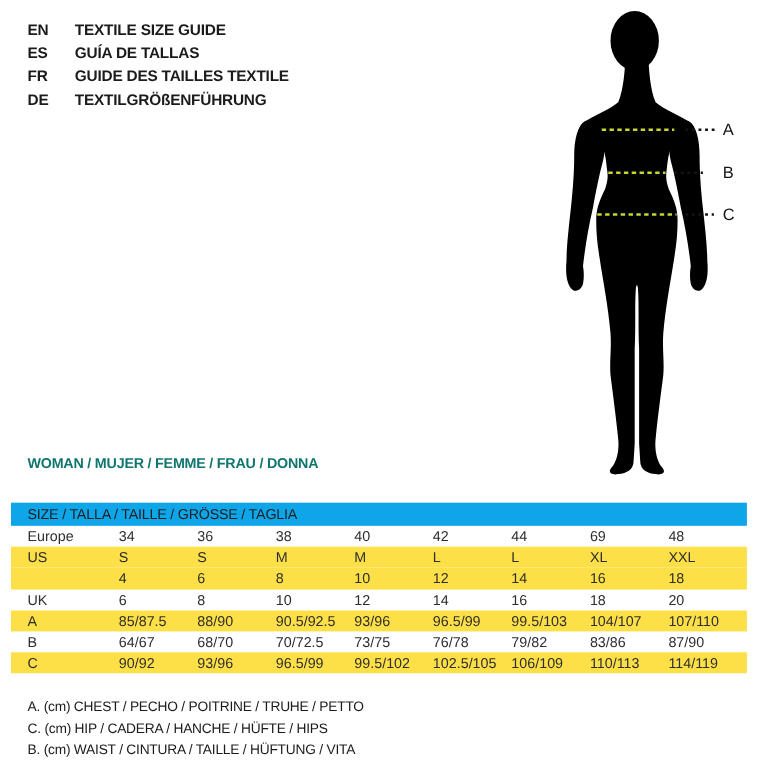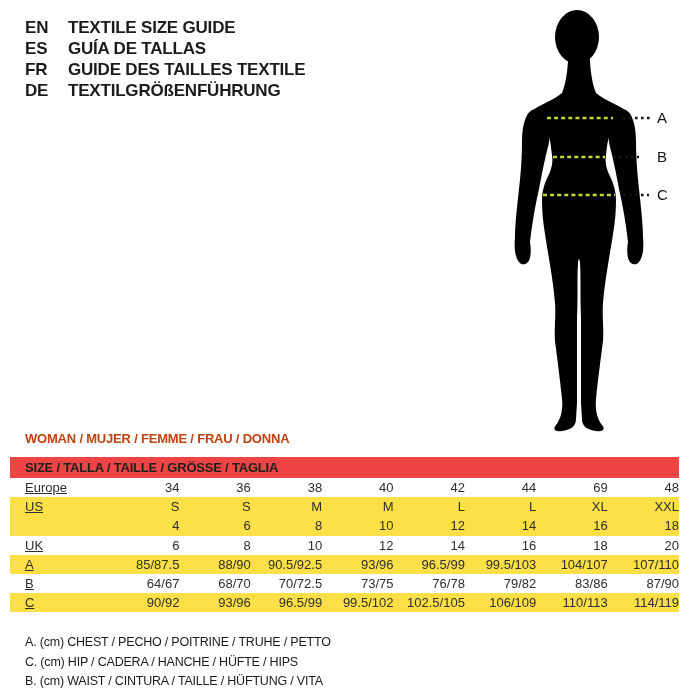--- a/index.html
+++ b/index.html
@@ -2,38 +2,38 @@
 <html><head>
 <meta charset="utf-8">
 <style>
   html,body{margin:0;padding:0;background:#fff;}
   .page{
     position:relative;width:700px;height:700px;background:#ffffff;
     font-family:"Liberation Sans", sans-serif;overflow:hidden;color:#1b1b1b;
   }
   
   .lang-list{position:absolute;left:25px;top:17px;}
-  .lang-row{display:flex;height:21px;line-height:21px;font-size:17px;font-weight:bold;
+  .lang-row{display:flex;height:21px;line-height:21px;font-size:14px;font-weight:bold;
     color:#1b1b1b;letter-spacing:-0.2px;white-space:nowrap;}
   .lang-code{width:43px;flex:0 0 43px;}
   
   .figure{position:absolute;left:455px;top:5px;width:240px;height:430px;}
   .figure svg{display:block;width:240px;height:430px;}
   .figure text{font-family:"Liberation Sans",sans-serif;font-size:15px;fill:#141414;}
   
-  .gender-line{position:absolute;left:25px;top:431px;font-size:13px;font-weight:bold;
-    letter-spacing:-0.2px;color:#c2410c;white-space:nowrap;}
+  .gender-line{position:absolute;left:25px;top:413px;font-size:13px;font-weight:bold;
+    letter-spacing:-0.2px;color:#0f766e;white-space:nowrap;}
   
   .size-table{position:absolute;left:10px;top:457px;width:669px;font-size:13px;color:#2e2e2e;}
-  .table-header{height:21px;line-height:21px;background:#ef4444;font-weight:bold;color:#1f1f1f;
+  .table-header{height:21px;line-height:21px;background:#0ea5e9;font-weight:normal;color:#1f1f1f;
     padding-left:15px;font-size:13px;letter-spacing:-0.2px;}
   .t-row{display:flex;height:19.2px;line-height:19.2px;}
   .t-row.shaded{background:#fde047;}
-  .t-label{width:98px;flex:0 0 98px;padding-left:15px;box-sizing:border-box;text-align:left;text-decoration:underline;}
-  .t-cell{flex:1;text-align:right;}
+  .t-label{width:98px;flex:0 0 98px;padding-left:15px;box-sizing:border-box;text-align:left;}
+  .t-cell{flex:1;text-align:left;}
   
   .notes{position:absolute;left:25px;top:633px;}
   .note-line{height:19.5px;line-height:19.5px;font-weight:normal;font-size:12.5px;
     letter-spacing:-0.2px;color:#1b1b1b;white-space:nowrap;}
 </style>
 </head>
 <body>
 
 <div class="page">
 

